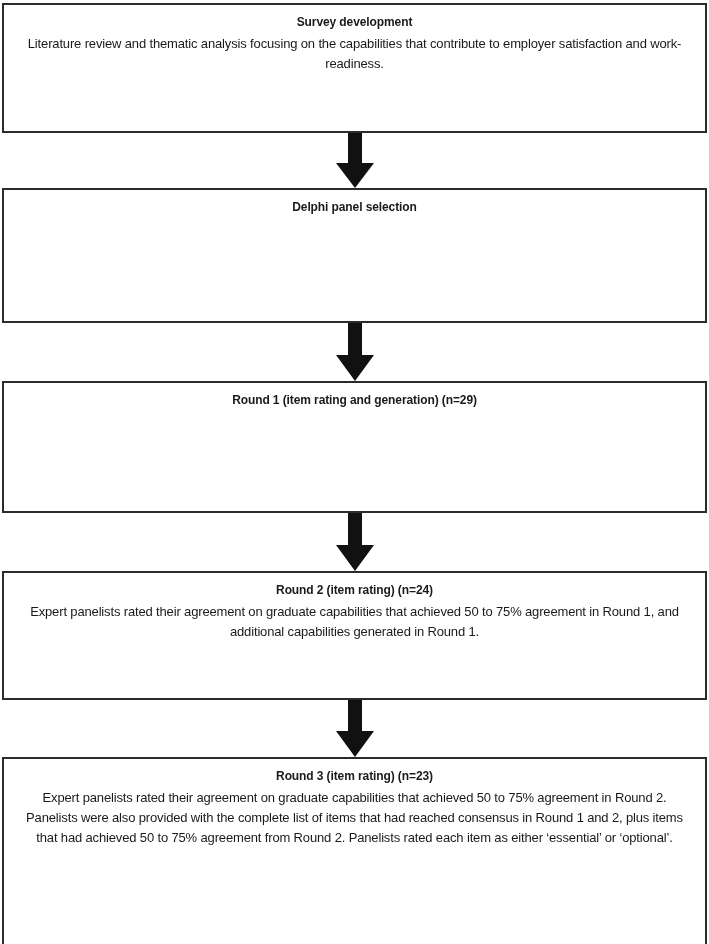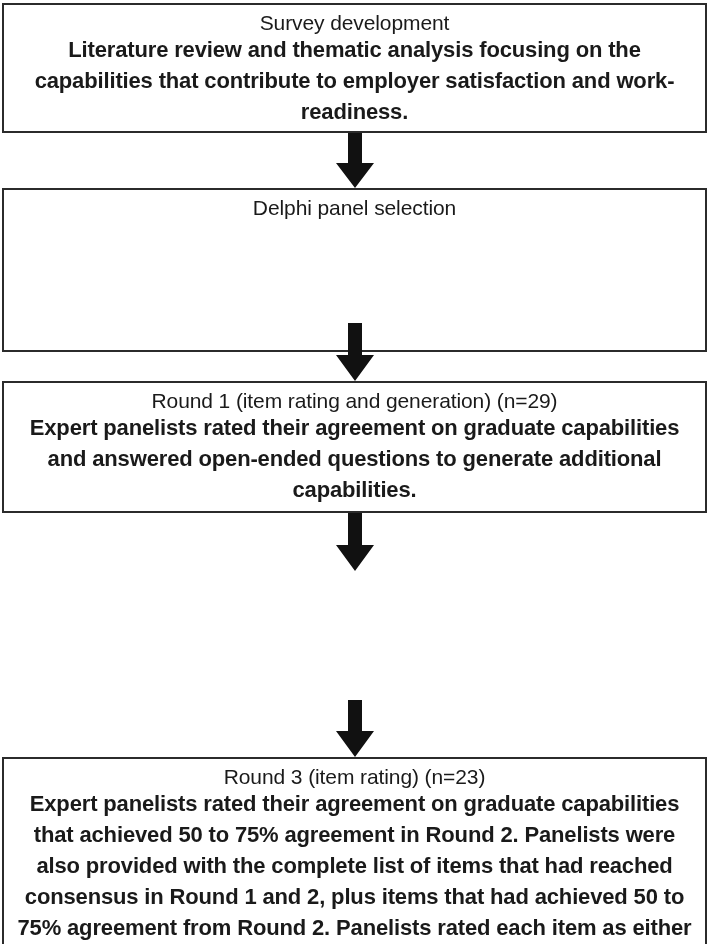--- a/index.html
+++ b/index.html
@@ -25,46 +25,46 @@
     width: 705px;
     box-sizing: border-box;
     border: 2px solid #2b2b2b;
     background: #ffffff;
     padding: 6px 8px 4px 8px;
     text-align: center;
     color: #1a1a1a;
   }
   .node-title {
     display: block;
-    font-size: 21px;
+    font-size: 12px;
     line-height: 23px;
-    font-weight: normal;
+    font-weight: bold;
     letter-spacing: -0.1px;
   }
   .node-body {
     display: block;
-    font-size: 22px;
-    line-height: 31px;
-    font-weight: bold;
+    font-size: 13px;
+    line-height: 20px;
+    font-weight: normal;
     letter-spacing: -0.15px;
     padding: 0 4px;
   }
   .connector {
     position: absolute;
     left: 0;
     width: 709px;
   }
   .connector svg {
     display: block;
     margin: 0 auto;
   }
   
   #node-0 { top: 3px;   height: 130px; }
   #arrow-0 { top: 133px; height: 55px; }
-  #node-1 { top: 188px; height: 164px; }
+  #node-1 { top: 188px; height: 135px; }
   #arrow-1 { top: 323px; height: 58px; }
   #node-2 { top: 381px; height: 132px; }
   #arrow-2 { top: 513px; height: 58px; }
   #node-3 { top: 571px; height: 129px; }
   #arrow-3 { top: 700px; height: 57px; }
   #node-4 { top: 757px; height: 230px; }
 </style>
 </head>
 <body>
 
@@ -86,29 +86,32 @@
   </div>
 
   <div class="connector" id="arrow-1">
     <svg width="38" height="58" viewBox="0 0 38 58" aria-hidden="true">
       <polygon points="12,0 26,0 26,32 38,32 19,58 0,32 12,32" fill="#111111"></polygon>
     </svg>
   </div>
 
   <div class="node" id="node-2">
     <span class="node-title">Round 1 (item rating and generation) (n=29)</span>
-    <span class="node-body">Expert panelists rated their agreement on graduate capabilities and answered open-ended questions to generate additional capabilities.</span>
   </div>
 
   <div class="connector" id="arrow-2">
     <svg width="38" height="58" viewBox="0 0 38 58" aria-hidden="true">
       <polygon points="12,0 26,0 26,32 38,32 19,58 0,32 12,32" fill="#111111"></polygon>
     </svg>
   </div>
 
+  <div class="node" id="node-3">
+    <span class="node-title">Round 2 (item rating) (n=24)</span>
+    <span class="node-body">Expert panelists rated their agreement on graduate capabilities that achieved 50 to 75% agreement in Round 1, and additional capabilities generated in Round 1.</span>
+  </div>
 
   <div class="connector" id="arrow-3">
     <svg width="38" height="57" viewBox="0 0 38 57" aria-hidden="true">
       <polygon points="12,0 26,0 26,31 38,31 19,57 0,31 12,31" fill="#111111"></polygon>
     </svg>
   </div>
 
   <div class="node" id="node-4">
     <span class="node-title">Round 3 (item rating) (n=23)</span>
     <span class="node-body">Expert panelists rated their agreement on graduate capabilities that achieved 50 to 75% agreement in Round 2. Panelists were also provided with the complete list of items that had reached consensus in Round 1 and 2, plus items that had achieved 50 to 75% agreement from Round 2. Panelists rated each item as either ‘essential’ or ‘optional’.</span>

